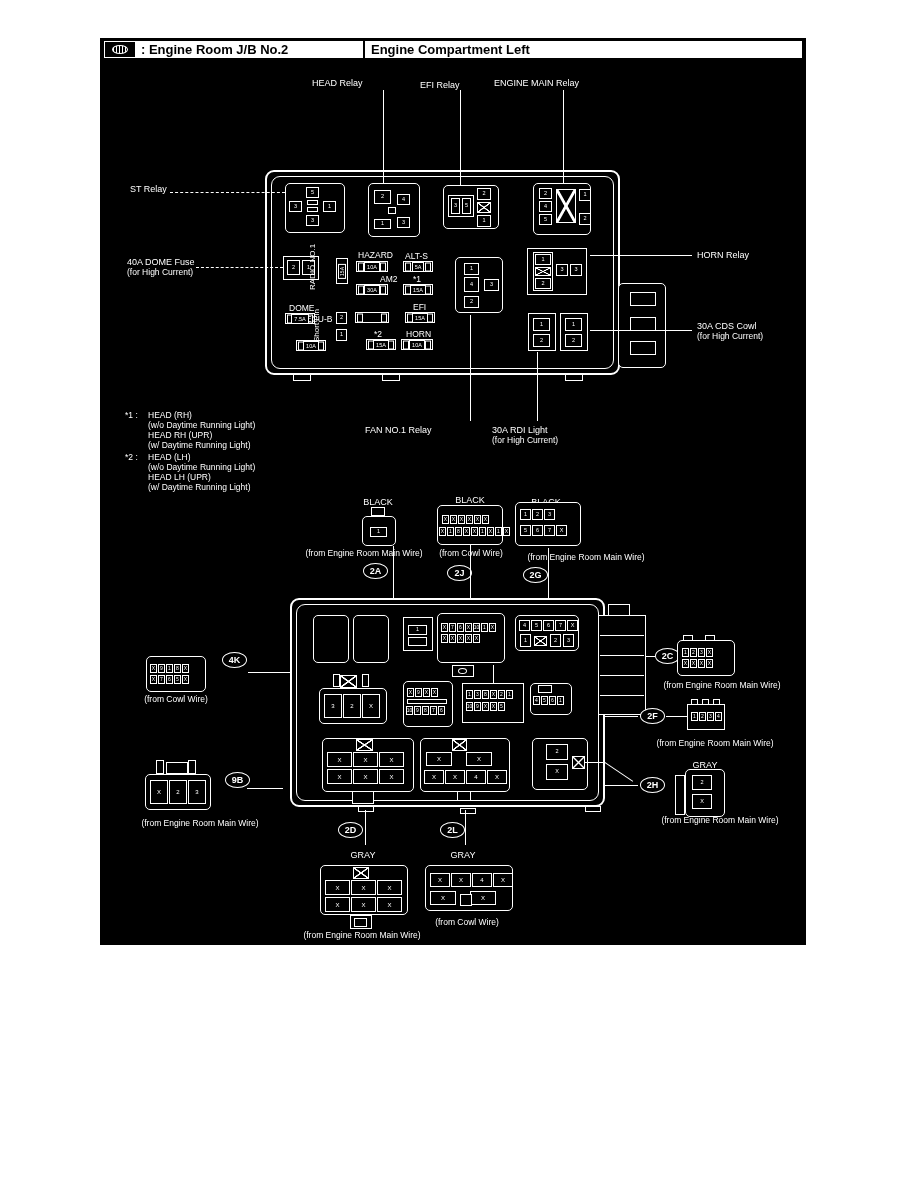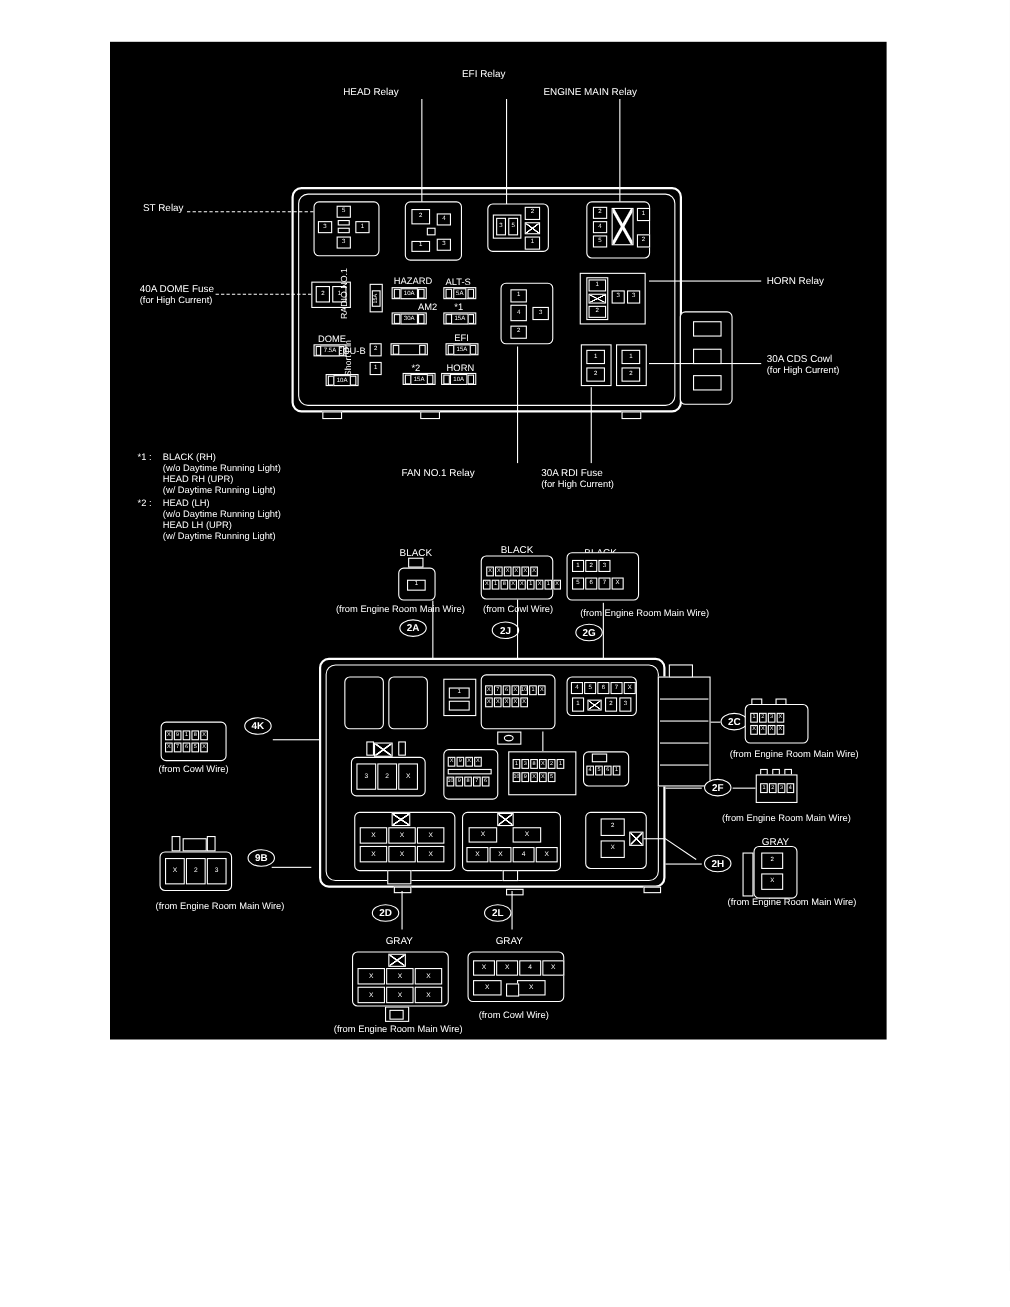--- a/index.html
+++ b/index.html
@@ -41,51 +41,59 @@
   .fuseh .amp{position:relative;border:1px solid #fff;font-size:5.5px;color:#fff;padding:1px 2px;line-height:6px;background:#000;z-index:1}
   .fusev{position:absolute;border:1px solid #fff;background:#000;display:flex;align-items:center;justify-content:center}
   .fusev .amp{writing-mode:vertical-rl;transform:rotate(180deg);border:1px solid #fff;font-size:5px;color:#fff;padding:2px 0;line-height:6px}
 </style>
 </head>
 <body>
 
 <div class="page">
 <div class="panel">
 
+  <div class="titlebar">
+    <div class="tb-chip">
+          <div class="tb-oval"></div>
+        </div>
+    <div class="tb-left">: Engine Room J/B No.2</div>
+    <div class="tb-div"></div>
+    <div class="tb-right">Engine Compartment Left</div>
+  </div>
 
   <div class="box bw2 rb2" style="left:165px;top:132px;width:355px;height:205px"></div>
   <div class="box rb2" style="left:171px;top:138px;width:343px;height:193px"></div>
   <div class="box" style="left:193px;top:336px;width:18px;height:7px"></div>
   <div class="box" style="left:282px;top:336px;width:18px;height:7px"></div>
   <div class="box" style="left:465px;top:336px;width:18px;height:7px"></div>
 
   <div class="box rb" style="left:518px;top:245px;width:48px;height:85px"></div>
   <div class="box" style="left:530px;top:254px;width:26px;height:14px"></div>
   <div class="box" style="left:530px;top:279px;width:26px;height:14px"></div>
   <div class="box" style="left:530px;top:303px;width:26px;height:14px"></div>
 
   <div class="lb" style="left:212px;top:40px">HEAD Relay</div>
   <div class="ln" style="left:283px;top:52px;width:1px;height:98px"></div>
-  <div class="lb" style="left:320px;top:24px">EFI Relay</div>
+  <div class="lb" style="left:320px;top:42px">EFI Relay</div>
   <div class="ln" style="left:360px;top:52px;width:1px;height:98px"></div>
   <div class="lb" style="left:394px;top:40px">ENGINE MAIN Relay</div>
   <div class="ln" style="left:463px;top:52px;width:1px;height:98px"></div>
   <div class="lb" style="left:30px;top:146px">ST Relay</div>
   <div class="dln" style="left:70px;top:154px;width:115px"></div>
   <div class="lb" style="left:27px;top:219px">40A DOME Fuse</div>
   <div class="lb s" style="left:27px;top:229px">(for High Current)</div>
   <div class="dln" style="left:96px;top:229px;width:87px"></div>
   <div class="lb" style="left:597px;top:212px">HORN Relay</div>
   <div class="ln" style="left:490px;top:217px;width:102px;height:1px"></div>
   <div class="lb" style="left:597px;top:283px">30A CDS Cowl</div>
   <div class="lb s" style="left:597px;top:293px">(for High Current)</div>
   <div class="ln" style="left:490px;top:292px;width:102px;height:1px"></div>
   <div class="lb" style="left:265px;top:387px">FAN NO.1 Relay</div>
   <div class="ln" style="left:370px;top:277px;width:1px;height:106px"></div>
-  <div class="lb" style="left:392px;top:387px">30A RDI Fuse</div>
+  <div class="lb" style="left:392px;top:387px">30A RDI Light</div>
   <div class="lb s" style="left:392px;top:397px">(for High Current)</div>
   <div class="ln" style="left:437px;top:314px;width:1px;height:69px"></div>
 
   <div class="box rb" style="left:185px;top:145px;width:60px;height:50px"></div>
   <span class="pin abs" style="left:206px;top:149px;width:13px;height:11px">5</span>
   <span class="pin abs" style="left:189px;top:163px;width:13px;height:11px">3</span>
   <span class="pin abs" style="left:223px;top:163px;width:13px;height:11px">1</span>
   <span class="pin abs" style="left:206px;top:177px;width:13px;height:11px">3</span>
   <div class="box" style="left:207px;top:162px;width:11px;height:5px"></div>
   <div class="box" style="left:207px;top:169px;width:11px;height:5px"></div>
@@ -179,21 +187,21 @@
   <span class="pin abs" style="left:470px;top:226px;width:12px;height:12px">3</span>
 
   <div class="box" style="left:428px;top:275px;width:28px;height:38px"></div>
   <span class="pin abs" style="left:433px;top:280px;width:17px;height:13px">1</span>
   <span class="pin abs" style="left:433px;top:296px;width:17px;height:13px">2</span>
   <div class="box" style="left:460px;top:275px;width:28px;height:38px"></div>
   <span class="pin abs" style="left:465px;top:280px;width:17px;height:13px">1</span>
   <span class="pin abs" style="left:465px;top:296px;width:17px;height:13px">2</span>
 
   <div class="lb s" style="left:25px;top:372px">*1 :</div>
-  <div class="lb s" style="left:48px;top:372px">BLACK (RH)</div>
+  <div class="lb s" style="left:48px;top:372px">HEAD (RH)</div>
   <div class="lb s" style="left:48px;top:382px">(w/o Daytime Running Light)</div>
   <div class="lb s" style="left:48px;top:392px">HEAD RH (UPR)</div>
   <div class="lb s" style="left:48px;top:402px">(w/ Daytime Running Light)</div>
   <div class="lb s" style="left:25px;top:414px">*2 :</div>
   <div class="lb s" style="left:48px;top:414px">HEAD (LH)</div>
   <div class="lb s" style="left:48px;top:424px">(w/o Daytime Running Light)</div>
   <div class="lb s" style="left:48px;top:434px">HEAD LH (UPR)</div>
   <div class="lb s" style="left:48px;top:444px">(w/ Daytime Running Light)</div>
 
   <div class="lb c" style="left:278px;top:459px">BLACK</div>

